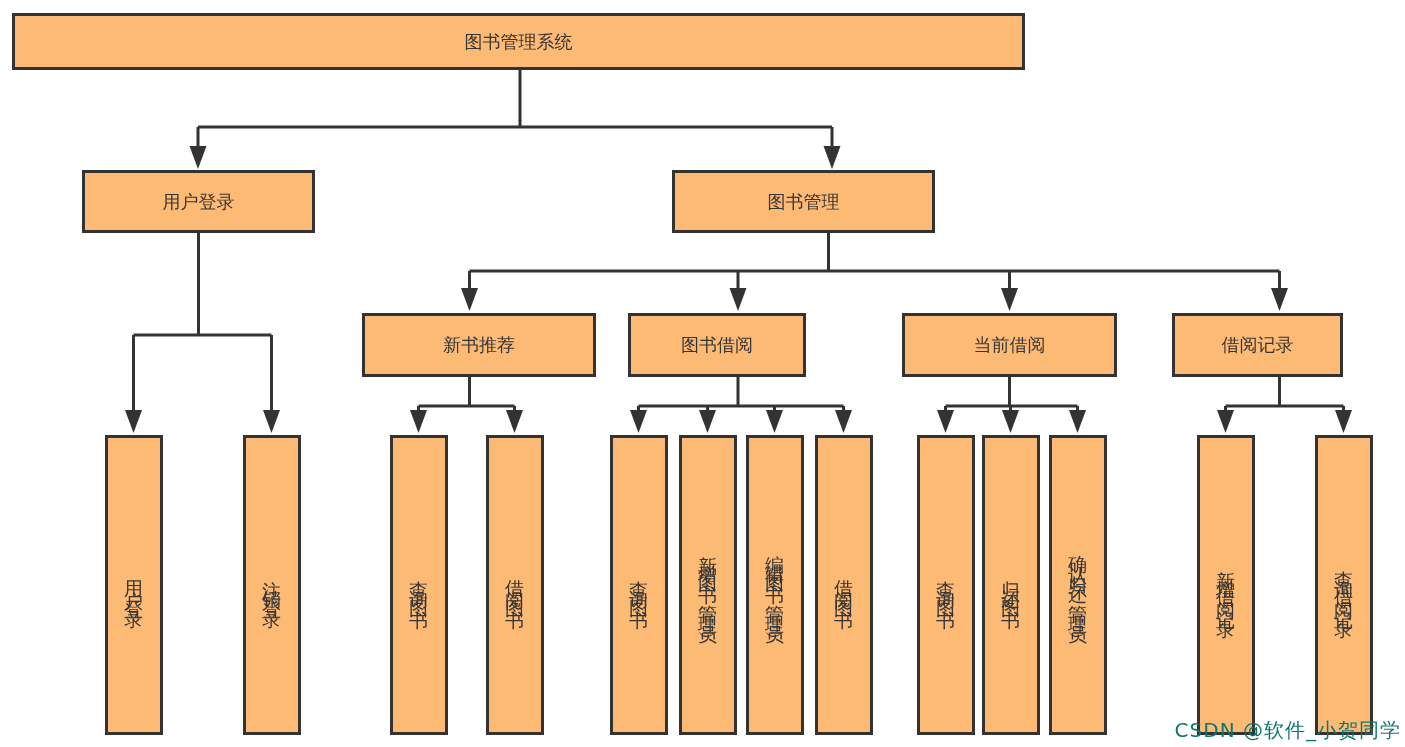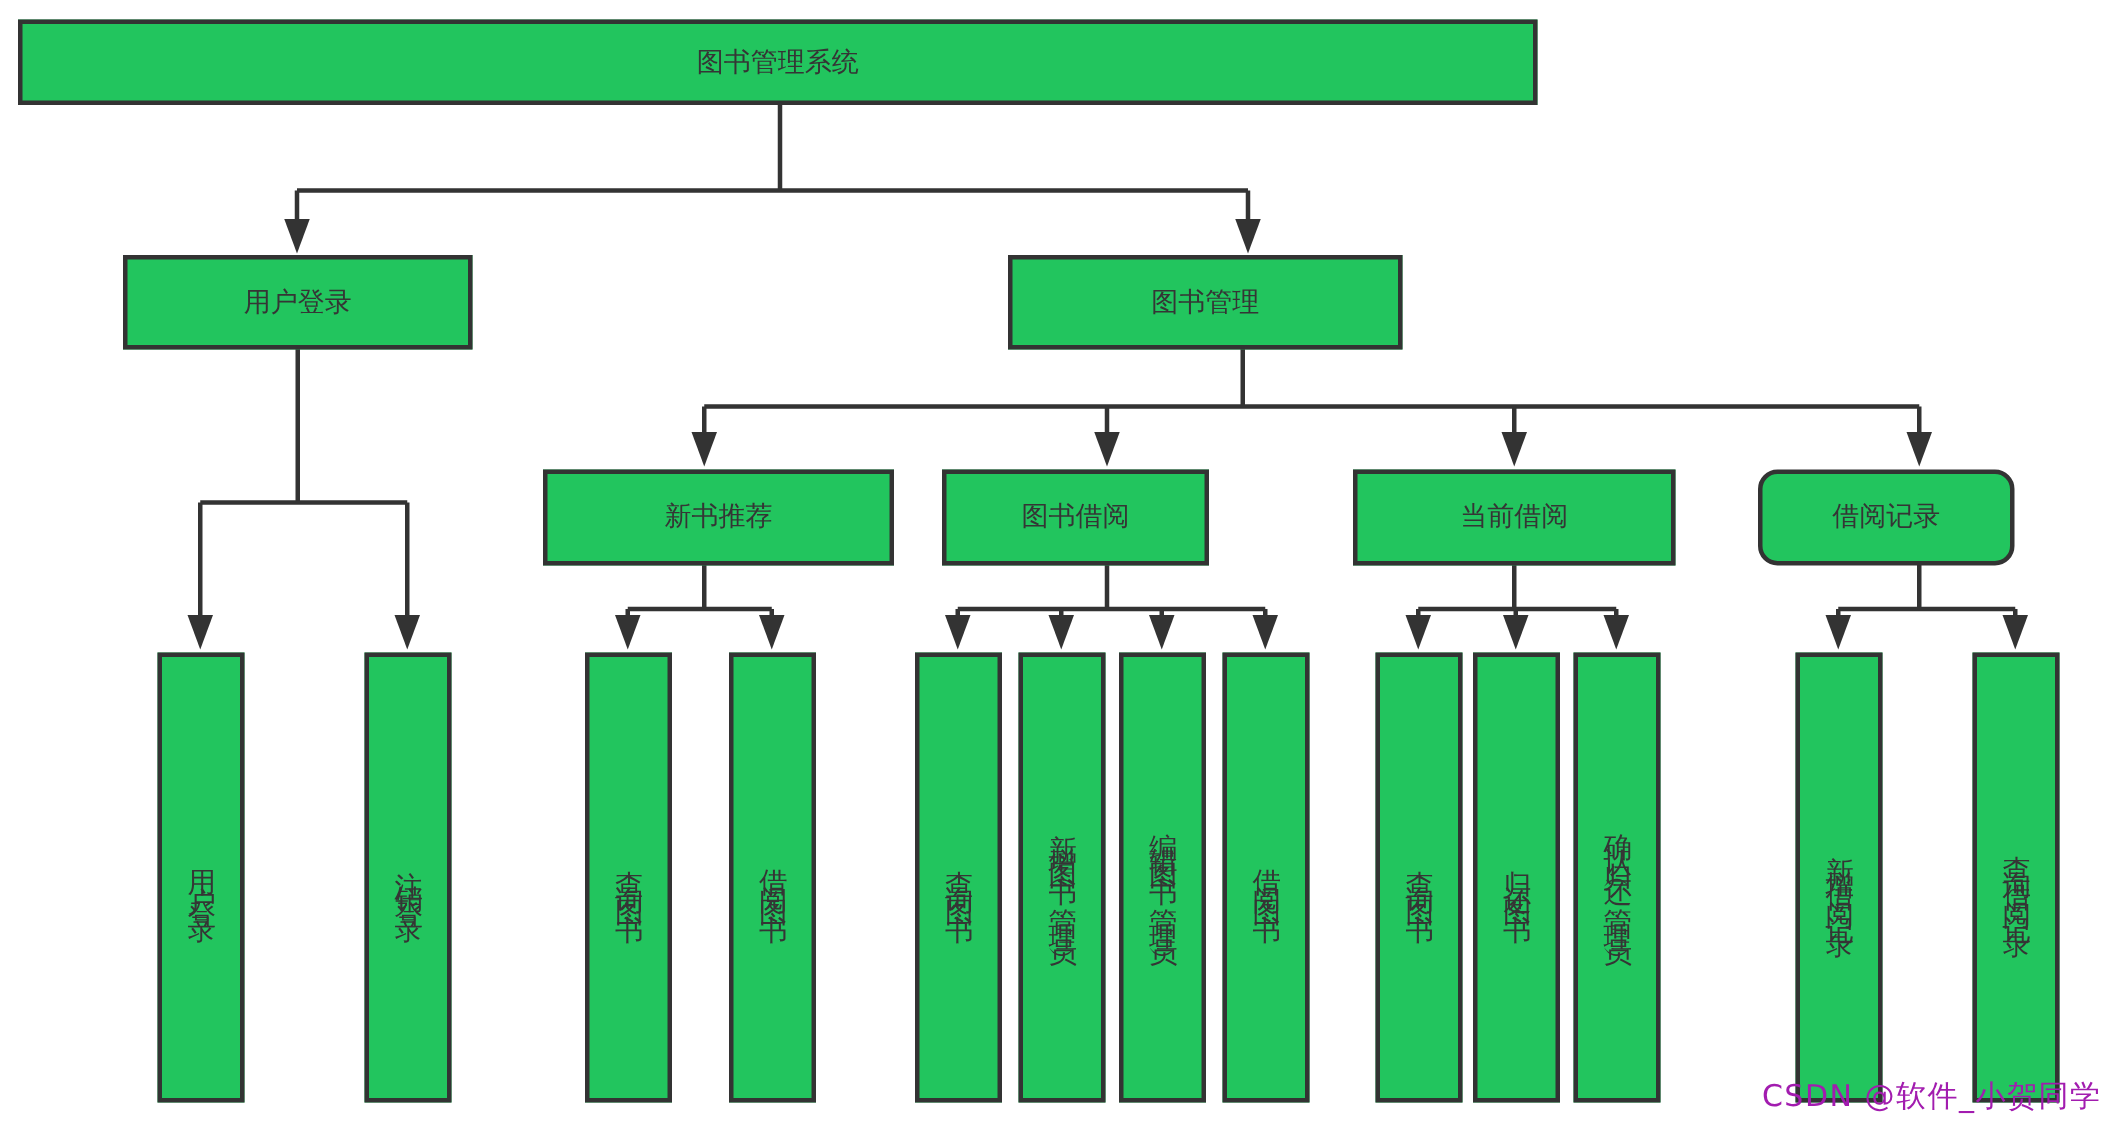--- a/index.html
+++ b/index.html
@@ -5,31 +5,31 @@
   html,body{margin:0;padding:0;background:#fff;}
   .stage{
     position:relative;width:1405px;height:747px;background:#ffffff;overflow:hidden;
     font-family:"DejaVu Sans","Liberation Sans",sans-serif;
     color:#353535;
   }
   .connectors{position:absolute;left:0;top:0;width:1405px;height:747px;z-index:1;}
   .connectors path{stroke:#333333;stroke-width:3;fill:none;}
   .connectors polygon{fill:#333333;stroke:none;}
   .node{
-    position:absolute;box-sizing:border-box;background:#22c55e;border:3px solid #333333;
+    position:absolute;box-sizing:border-box;background:#fdba74;border:3px solid #333333;
     display:flex;align-items:center;justify-content:center;z-index:2;
   }
   .node .lbl{font-size:18px;line-height:1.2;white-space:nowrap;}
   .leaf .lbl{
     writing-mode:vertical-rl;text-orientation:mixed;
     font-size:19px;letter-spacing:10px;line-height:1;white-space:nowrap;
   }
   .watermark{
     position:absolute;right:4px;bottom:3px;z-index:5;
-    font-size:20px;color:#a21caf;letter-spacing:1px;white-space:nowrap;
+    font-size:20px;color:#0f766e;letter-spacing:1px;white-space:nowrap;
   }
 </style>
 </head>
 <body>
 
 <div class="stage">
 
   <svg class="connectors" width="1405" height="747" viewBox="0 0 1405 747" aria-hidden="true">
 
     <path d="M520 69 V127 M198 127 H832 M198 127 V148 M832 127 V148"></path>
@@ -79,21 +79,21 @@
 
   <div class="node" style="left:362px;top:313px;width:234px;height:64px;">
     <span class="lbl">新书推荐</span>
   </div>
   <div class="node" style="left:628px;top:313px;width:178px;height:64px;">
     <span class="lbl">图书借阅</span>
   </div>
   <div class="node" style="left:902px;top:313px;width:215px;height:64px;">
     <span class="lbl">当前借阅</span>
   </div>
-  <div class="node" style="left:1172px;top:313px;width:171px;height:64px;border-radius:13px;">
+  <div class="node" style="left:1172px;top:313px;width:171px;height:64px;">
     <span class="lbl">借阅记录</span>
   </div>
 
   <div class="node leaf" style="left:105px;top:435px;width:58px;height:300px;">
     <span class="lbl">用户登录</span>
   </div>
   <div class="node leaf" style="left:243px;top:435px;width:58px;height:300px;">
     <span class="lbl">注销登录</span>
   </div>
 

